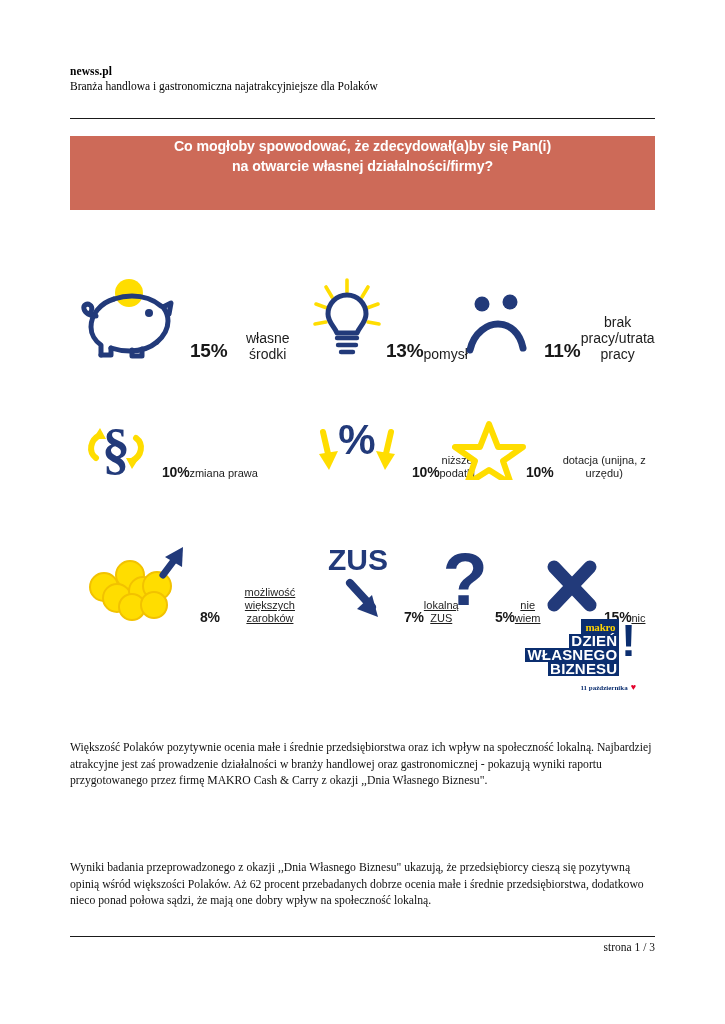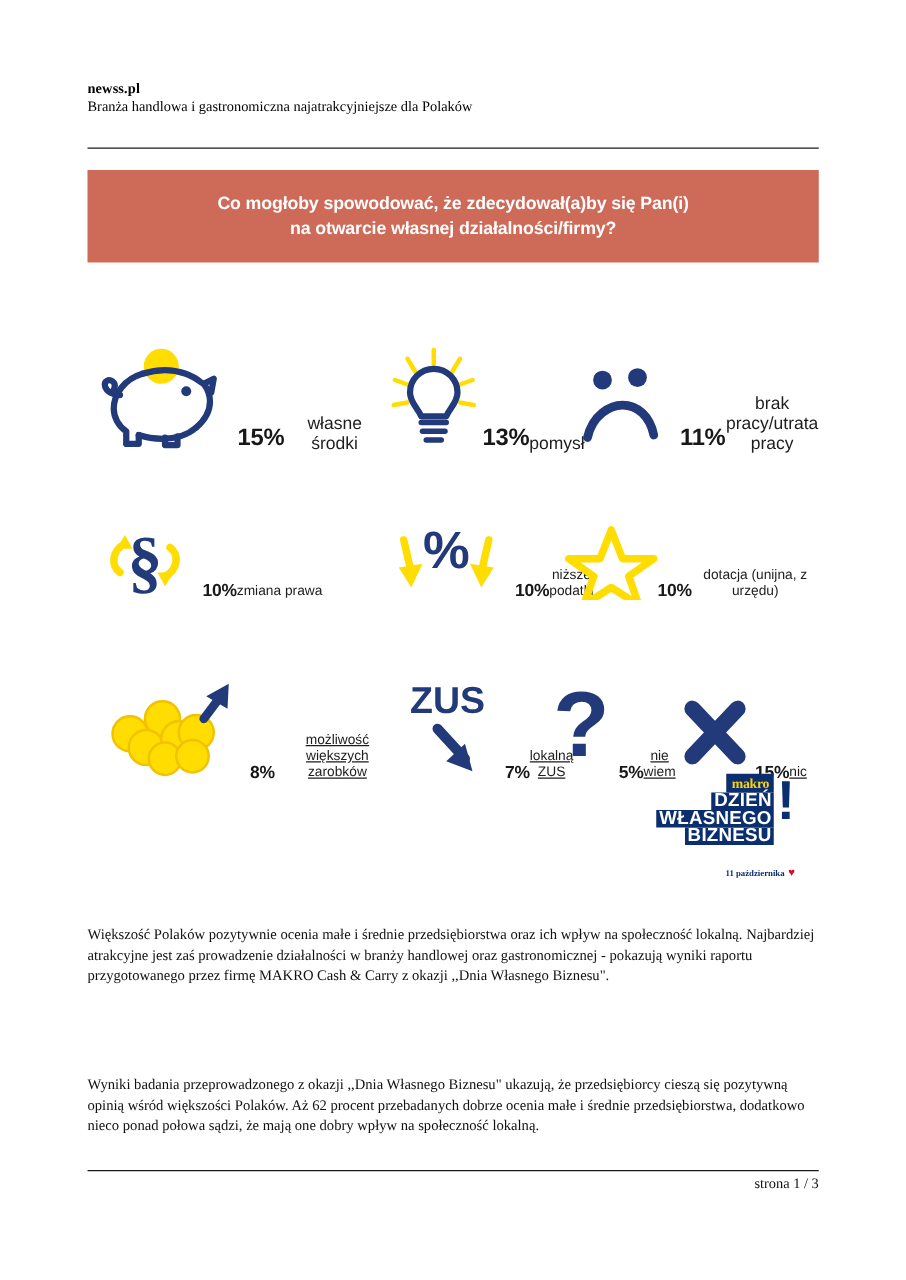--- a/index.html
+++ b/index.html
@@ -59,21 +59,20 @@
     left: 70px;
     top: 136px;
     width: 585px;
     background: #ffffff;
   }
   .banner {
     width: 585px;
     height: 74px;
     background: #cd6a58;
     display: flex;
-    align-items: center;
     justify-content: center;
     box-sizing: border-box;
   }
   .banner-text {
     font-family: "Liberation Sans", sans-serif;
     color: #ffffff;
     font-weight: bold;
     font-size: 14.2px;
     line-height: 20px;
     text-align: center;
@@ -182,21 +181,21 @@
     font-size: 44px;
     line-height: 40px;
     margin-left: 2px;
     margin-top: 2px;
   }
   .ml-date {
     display: flex;
     align-items: center;
     justify-content: flex-end;
     gap: 3px;
-    margin-top: 18px;
+    margin-top: 7px;
     font-family: "Liberation Serif", serif;
     font-size: 7px;
     color: #0b2e6f;
     font-weight: bold;
   }
   .ml-heart { color: #e4002b; font-size: 9px; line-height: 9px; }
 
   
   .para {
     position: absolute;

